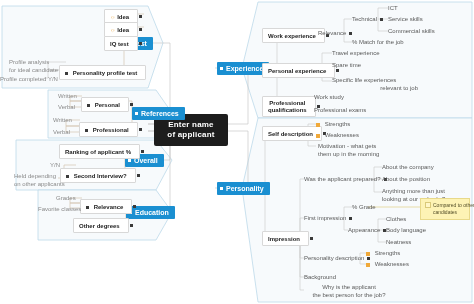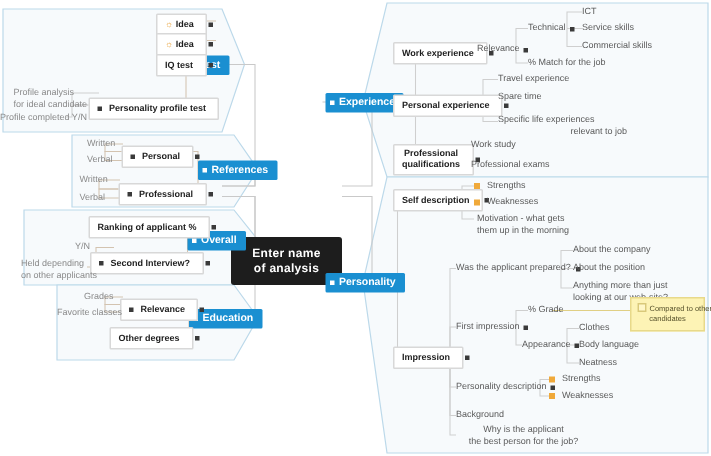--- a/index.html
+++ b/index.html
@@ -163,23 +163,23 @@
 
       <path d="M360,258 V253 H366"></path>
       <path d="M360,258 V264 H366"></path>
     </g>
 
     <g fill="none" stroke="#e0cf84" stroke-width="0.7">
       <path d="M368,207 H420"></path>
     </g>
   </svg>
 
-  <div class="node root" style="left:154px;top:114px;width:74px;margin-top:44px;">
+  <div class="node root" style="left:154px;top:114px;width:74px;">
     <div>Enter name</div>
-    <div>of analysis</div>
+    <div>of applicant</div>
   </div>
 
   <div class="node blue" style="left:124px;top:37px;">
     <span class="bul"></span>
     <span>Test</span>
   </div>
 
   <div class="node boxed" style="left:104px;top:9px;">
     <span class="bulb">☼</span>
     <span>Idea</span>

